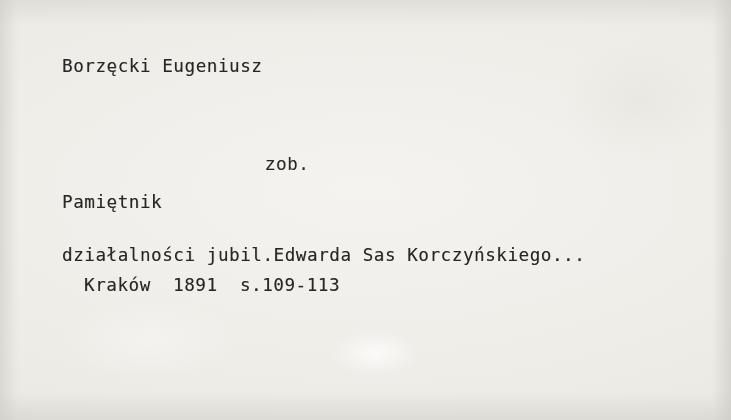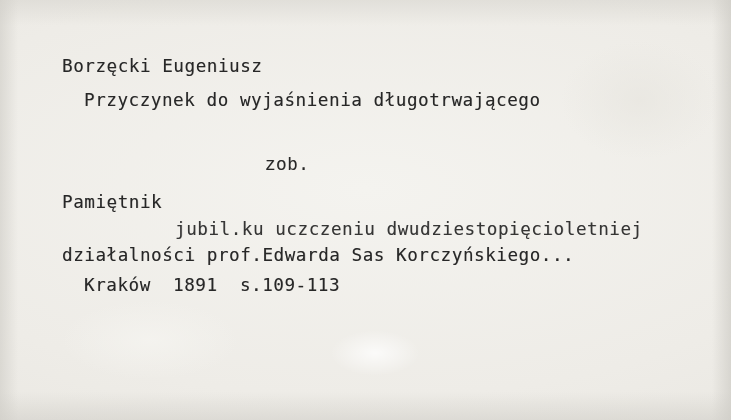--- a/index.html
+++ b/index.html
@@ -88,27 +88,25 @@
   <div class="blotch" id="b3"></div>
   <div class="blotch" id="b4"></div>
   <div class="blotch" id="b5"></div>
   <div class="blotch" id="b6"></div>
   <div class="blotch" id="b7"></div>
 
   <div id="typed">
 
     <div class="line l-author">Borzęcki Eugeniusz</div>
 
-    <div class="line l-title1">Przyczynek do wyjaśnienia długotrwającego</div>
 
 
     <div class="line l-zob">zob.</div>
 
     <div class="line l-source">Pamiętnik</div>
 
-    <div class="line l-desc1 faint">jubil.ku uczczeniu dwudziestopięcioletniej</div>
 
-    <div class="line l-desc2">działalności prof.Edwarda Sas Korczyńskiego...</div>
+    <div class="line l-desc2">działalności jubil.Edwarda Sas Korczyńskiego...</div>
 
     <div class="line l-imprint">Kraków  1891  s.109-113</div>
 
   </div>
 </div>
 
 </body></html>

